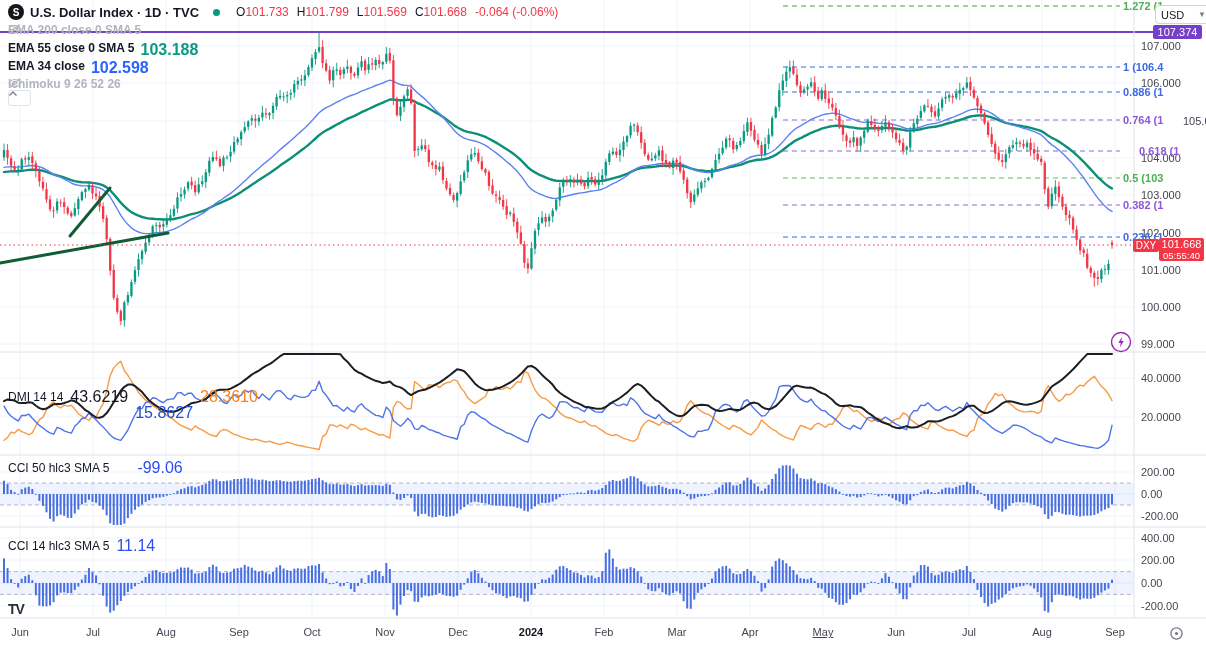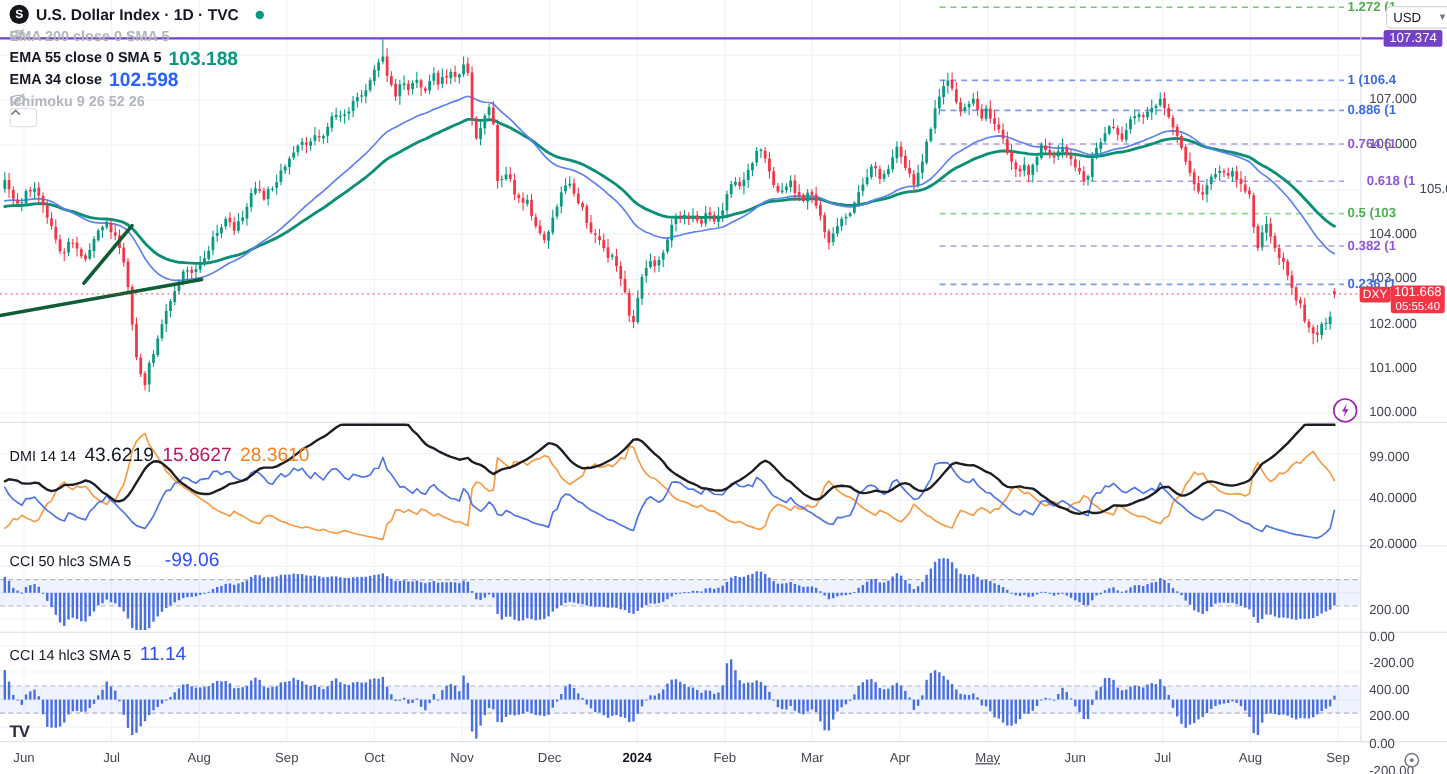--- a/index.html
+++ b/index.html
@@ -15,21 +15,21 @@
   .ind-row{position:absolute;left:8px;display:flex;align-items:flex-start;gap:6px;
            font-size:12px;height:16px;cursor:default;font-weight:bold;}
   .ind-row .ilabel{color:#131722;}
   .ind-row.hidden-ind .ilabel{color:#b2b5be;}
   .ind-val{font-size:16px;}
   .logo-circle{width:16px;height:16px;border-radius:50%;background:#14161c;color:#fff;
       font-size:10px;font-weight:700;display:flex;align-items:center;justify-content:center;}
   .live-dot{width:7px;height:7px;border-radius:50%;background:#089981;}
   .collapse-btn{position:absolute;left:8px;top:90px;width:21px;height:14px;border:1px solid #e0e3eb;
       border-radius:3px;display:flex;align-items:center;justify-content:center;background:#fff;}
-  .axis-label{position:absolute;left:1141px;transform:translateY(-50%);font-size:11px;color:#434651;margin-top:37px;}
+  .axis-label{position:absolute;left:1141px;transform:translateY(-50%);font-size:11px;color:#434651;}
   .fib-label{position:absolute;left:1123px;transform:translateY(-50%);font-size:11px;font-weight:600;}
   .month-label{position:absolute;top:626px;transform:translateX(-50%);font-size:11px;color:#434651;}
   .month-label.year{font-weight:700;color:#131722;}
   .badge{position:absolute;color:#fff;font-size:11px;display:flex;align-items:center;
          justify-content:center;border-radius:2px;z-index:6;}
   #usd-btn{position:absolute;left:1155px;top:5px;width:45px;height:17px;border:1px solid #d1d4dc;
      border-radius:4px;background:#fff;display:flex;align-items:center;justify-content:space-between;
      padding:0 5px;font-size:11px;color:#131722;z-index:7;}
   .pane-legend{position:absolute;left:8px;display:flex;gap:7px;font-size:12px;align-items:center;z-index:5;}
   .tv-logo{position:absolute;left:8px;top:601px;font-size:14px;font-weight:800;letter-spacing:-1px;
@@ -1388,20 +1388,27 @@
         <line x1="0" y1="527" x2="1206" y2="527" stroke="#e0e3eb" stroke-width="1"></line>
         <line x1="0" y1="618" x2="1206" y2="618" stroke="#e0e3eb" stroke-width="1"></line>
         <line x1="1134" y1="0" x2="1134" y2="618" stroke="#e0e3eb" stroke-width="1"></line>
       </g>
     </svg>
 
   <div class="hud row" style="left:8px;top:4px;">
     <span class="logo-circle">S</span>
     <span class="sym-title">U.S. Dollar Index · 1D · TVC</span>
     <span class="live-dot" style="margin-left:8px;"></span>
+    <span class="ohlc">
+      <span><span class="lab">O</span><span class="val">101.733</span></span>
+      <span><span class="lab">H</span><span class="val">101.799</span></span>
+      <span><span class="lab">L</span><span class="val">101.569</span></span>
+      <span><span class="lab">C</span><span class="val">101.668</span></span>
+      <span class="val">-0.064 (-0.06%)</span>
+    </span>
   </div>
 
   <div id="indicator-rows">
       <div class="ind-row hidden-ind" style="top: 23px;">
         <span class="ilabel">EMA 200 close 0 SMA 5</span>
         <svg width="14" height="12" viewBox="0 0 24 20">
           <path d="M12 4 C6.5 4 2.8 8 1.5 10 C2.8 12 6.5 16 12 16 C17.5 16 21.2 12 22.5 10 C21.2 8 17.5 4 12 4 Z" fill="none" stroke="#b2b5be" stroke-width="1.6"></path>
           <circle cx="12" cy="10" r="3" fill="none" stroke="#b2b5be" stroke-width="1.6"></circle>
           <line x1="4" y1="18" x2="20" y2="2" stroke="#b2b5be" stroke-width="1.8"></line>
         </svg>
@@ -1426,21 +1433,21 @@
 
   <div class="collapse-btn">
     <svg width="8" height="5" viewBox="0 0 8 5">
       <polyline points="0.5,4.5 4,1 7.5,4.5" fill="none" stroke="#787b86" stroke-width="1.3"></polyline>
     </svg>
   </div>
 
   <div class="pane-legend" style="top:371px;">
     <span>DMI 14 14</span>
     <span class="ind-val" style="color:#131722;">43.6219</span>
-    <span class="ind-val" style="color:#be185d;">15.8627</span>
+    <span class="ind-val" style="color:#1d4ed8;margin-top:33px;">15.8627</span>
     <span class="ind-val" style="color:#f7831c;">28.3610</span>
   </div>
   <div class="pane-legend" style="top:459px;gap:28px;">
     <span>CCI 50 hlc3 SMA 5</span>
     <span class="ind-val" style="color:#2f4df5;">-99.06</span>
   </div>
   <div class="pane-legend" style="top:537px;">
     <span>CCI 14 hlc3 SMA 5</span>
     <span class="ind-val" style="color:#2f4df5;">11.14</span>
   </div>

